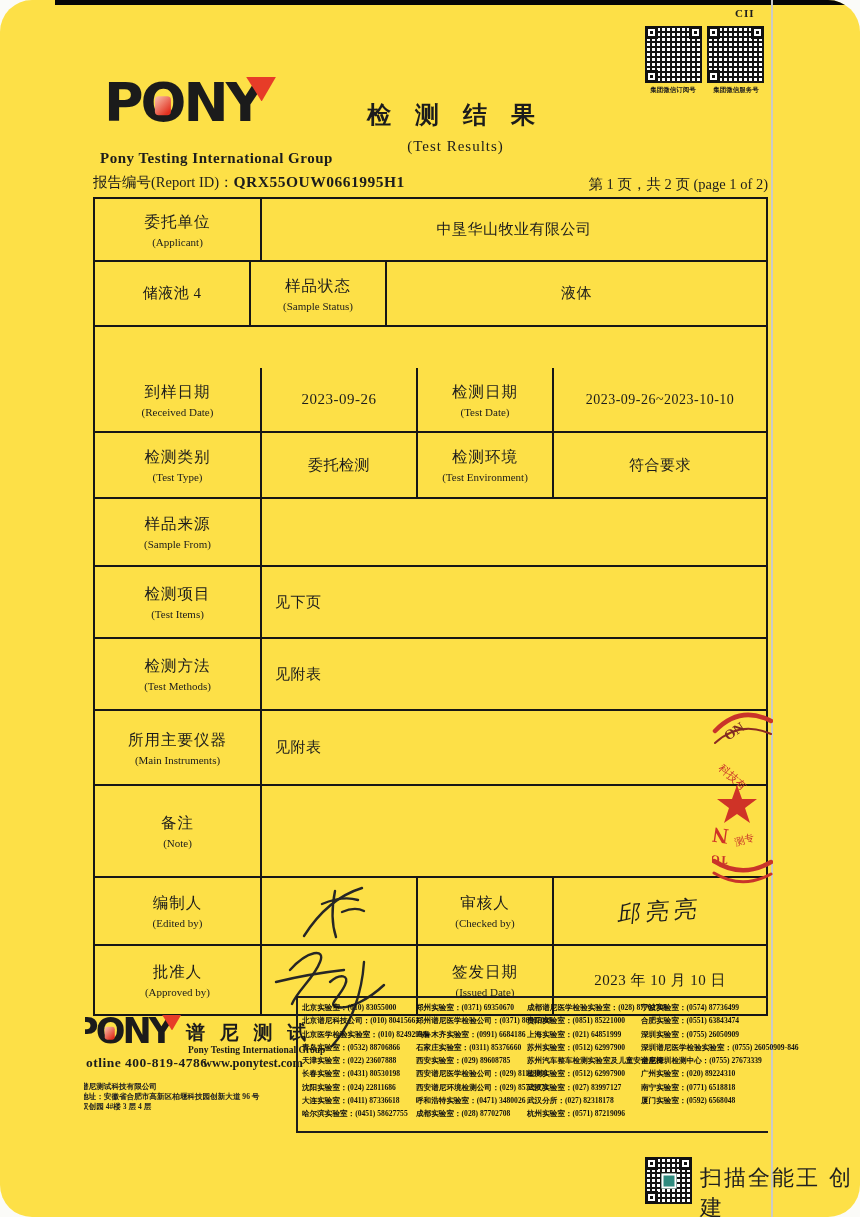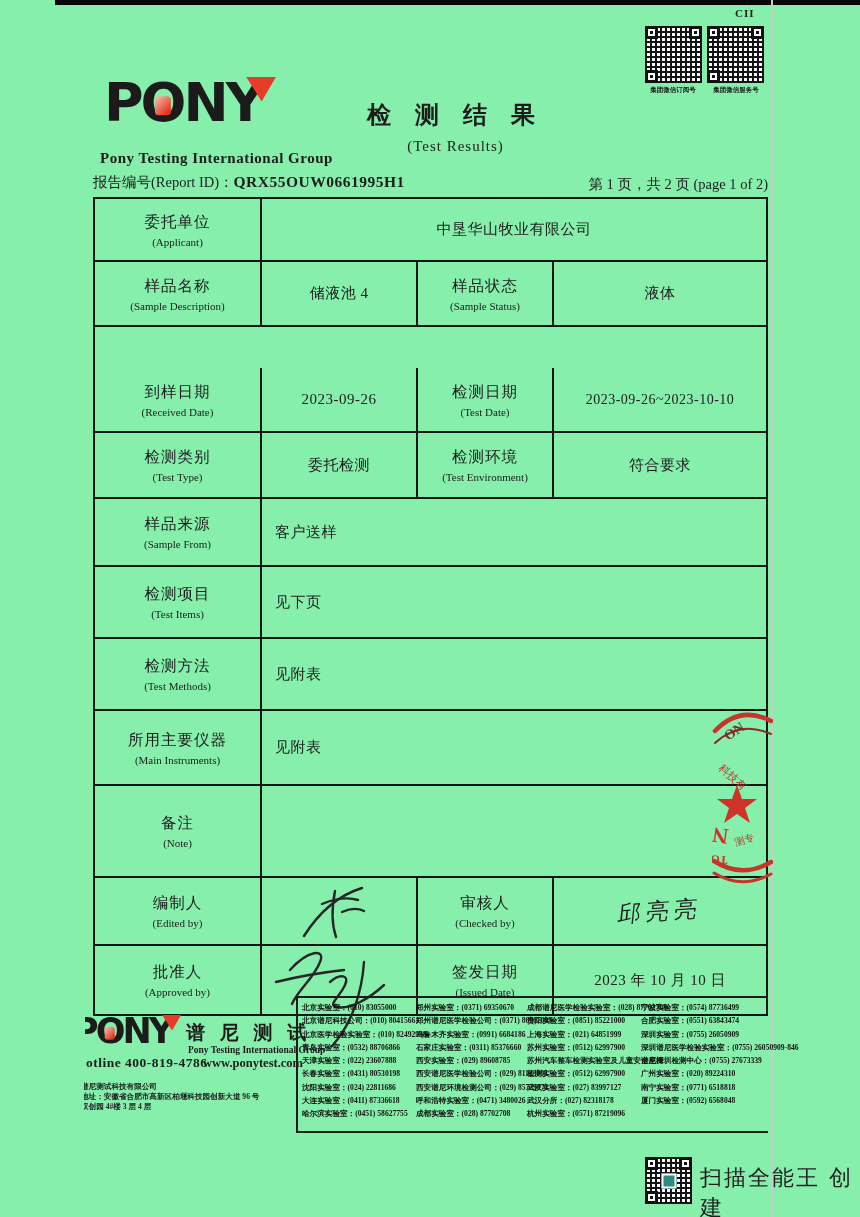--- a/index.html
+++ b/index.html
@@ -1,17 +1,17 @@
 <!DOCTYPE html>
 <html><head>
 <meta charset="utf-8">
 <style>
   html,body{margin:0;padding:0;background:#fbfbf8;}
   body{font-family:"Liberation Serif","DejaVu Serif",serif;color:#1c1c1c;}
-  .page{position:relative;width:860px;height:1217px;background:#86efac;overflow:hidden;}
+  .page{position:relative;width:860px;height:1217px;background:#fde047;overflow:hidden;border-radius:32px;}
   .abs{position:absolute;}
 
   
   .topbar{left:55px;top:0;width:805px;height:5px;background:#060606;}
   .edge-line{left:771px;top:0;width:2px;height:1217px;background:#cbcbc6;}
   .cii{left:735px;top:7px;font-size:11px;font-weight:bold;letter-spacing:1px;}
 
   
   .qr{background:
       repeating-linear-gradient(90deg,#141414 0 2px,rgba(255,255,255,0) 2px 5px),
@@ -115,24 +115,20 @@
 
     <div class="row" style="height:63px;">
       <div class="cell lab br">
         <div class="zh">委托单位</div>
         <div class="en">(Applicant)</div>
       </div>
       <div class="cell vfull v">中垦华山牧业有限公司</div>
     </div>
 
     <div class="row" style="height:65px;">
-      <div class="cell lab br">
-        <div class="zh">样品名称</div>
-        <div class="en">(Sample Description)</div>
-      </div>
       <div class="cell c2 br v">储液池 4</div>
       <div class="cell c3 lab br">
         <div class="zh">样品状态</div>
         <div class="en">(Sample Status)</div>
       </div>
       <div class="cell c4 v">液体</div>
     </div>
 
     <div class="row" style="height:65px;margin-top:41px;">
       <div class="cell lab br">
@@ -158,21 +154,20 @@
         <div class="en">(Test Environment)</div>
       </div>
       <div class="cell c4 v">符合要求</div>
     </div>
 
     <div class="row" style="height:68px;">
       <div class="cell lab br">
         <div class="zh">样品来源</div>
         <div class="en">(Sample From)</div>
       </div>
-      <div class="cell vfull v v-left">客户送样</div>
     </div>
 
     <div class="row" style="height:72px;">
       <div class="cell lab br">
         <div class="zh">检测项目</div>
         <div class="en">(Test Items)</div>
       </div>
       <div class="cell vfull v v-left">见下页</div>
     </div>
 

